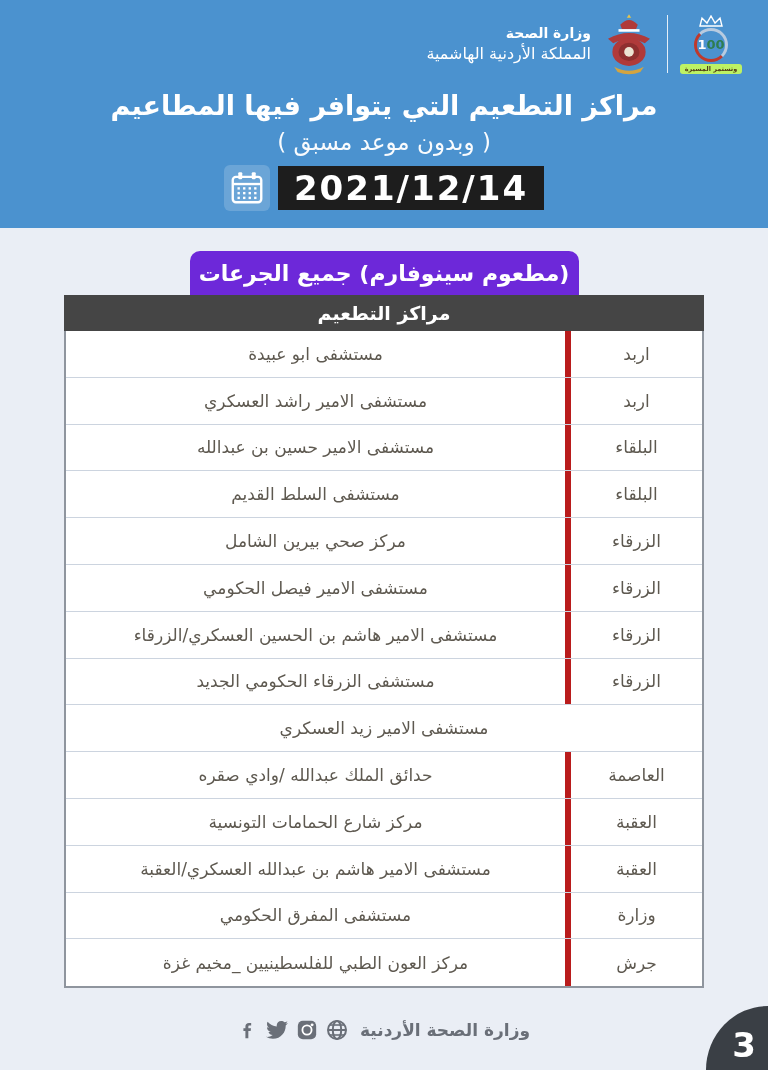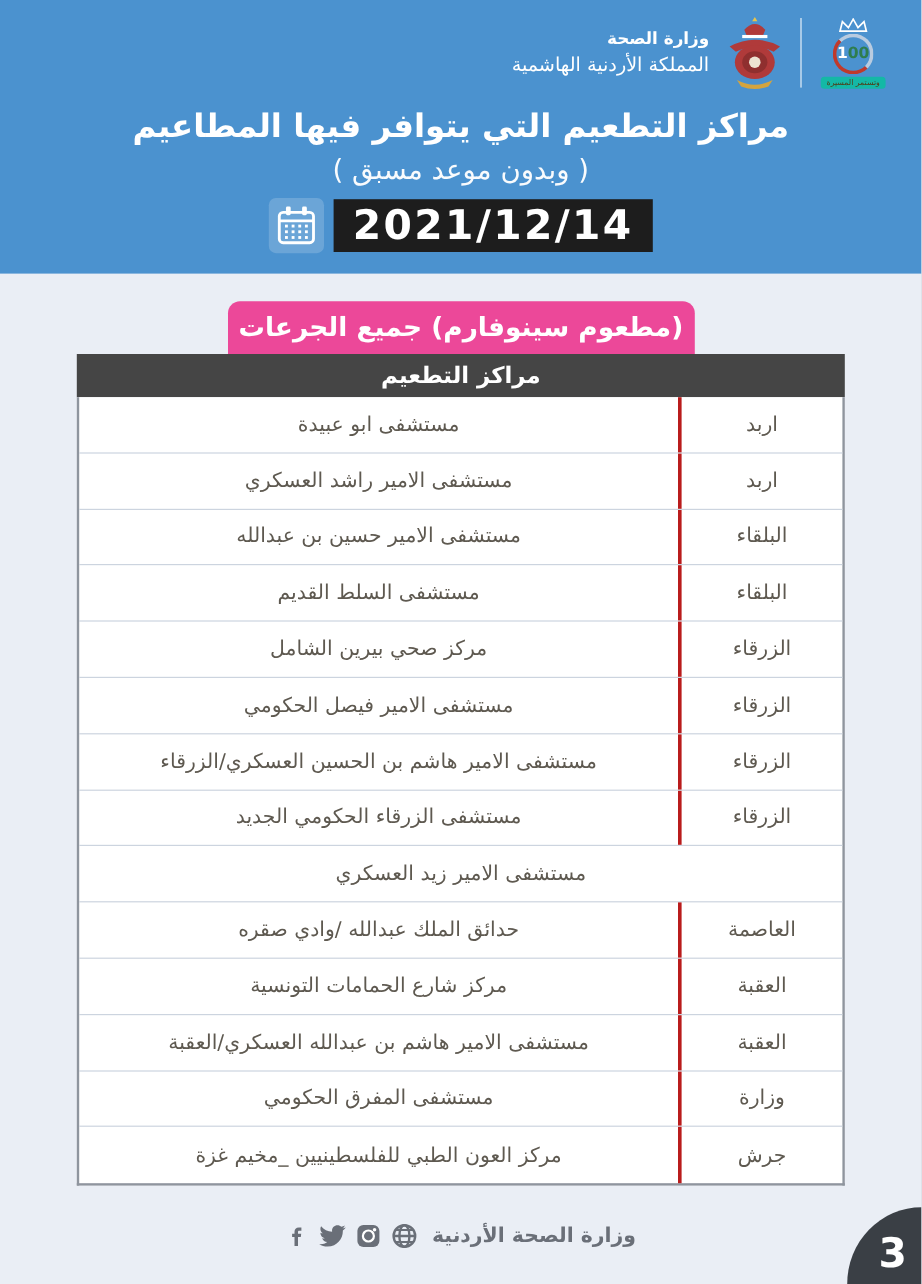--- a/index.html
+++ b/index.html
@@ -17,57 +17,57 @@
   .ministry-block { display:flex; align-items:center; gap:10px; }
   .centennial { display:flex; flex-direction:column; align-items:center; width:66px; }
   .centennial-circle {
     width:34px; height:34px; border-radius:50%;
     border:3px solid #b8cbe0; border-left-color:#c0392b; border-bottom-color:#c0392b;
     display:flex; align-items:center; justify-content:center;
     font-size:13px; font-weight:bold; color:#fff; direction:ltr;
   }
   .centennial-circle .zeros { color:#2e7d4f; }
   .centennial-ribbon {
-    margin-top:2px; background:#14b8a6; color:#503c16; font-size:6.5px;
-    border-radius:3px; padding:1px 5px; white-space:nowrap; font-weight:normal;
+    margin-top:2px; background:#bef264; color:#503c16; font-size:6.5px;
+    border-radius:3px; padding:1px 5px; white-space:nowrap; font-weight:bold;
   }
   .vdivider { width:1px; height:58px; background:rgba(255,255,255,.85); }
   .ministry-text { text-align:right; line-height:1.35; }
   .ministry-name { font-size:14px; font-weight:bold; }
   .ministry-kingdom { font-size:16px; }
 
   .vaccine-badge { display:flex; align-items:center; gap:8px; margin-top:16px; font-size:21px; font-weight:bold; }
 
   .main-title { text-align:center; font-size:27px; font-weight:bold; margin-top:6px; letter-spacing:.2px; }
   .sub-title  { text-align:center; font-size:23px; font-weight:normal; margin-top:8px; opacity:.97; }
 
   .date-row { display:flex; justify-content:center; align-items:center; gap:8px; margin-top:10px; }
   .calendar-wrap { width:46px; height:46px; background:rgba(255,255,255,.18); border-radius:6px;
                    display:flex; align-items:center; justify-content:center; }
   .date-box { background:#1d1d1d; color:#fff; height:44px; line-height:44px; padding:0 16px;
               font-size:34px; font-weight:bold; letter-spacing:2px; direction:ltr; }
 
   
   .dose-banner {
-    width:389px; height:44px; margin:23px auto 0; background:#ec4899;
+    width:389px; height:44px; margin:23px auto 0; background:#6d28d9;
     border-radius:10px 10px 0 0; color:#fff; font-size:22px; font-weight:bold;
     display:flex; align-items:center; justify-content:center;
   }
 
   
   .centers-table { width:640px; margin:0 auto; }
   .thead { height:36px; background:#454545; color:#fff; display:flex; font-weight:bold; }
   .thead .hcell { display:flex; align-items:center; justify-content:center; font-size:19px; }
   .gov-col { width:137px; flex:0 0 137px; }
   .center-col { flex:1; }
   .tbody { background:#fff; border:2px solid #8f959e; border-top:none; }
   .trow { display:flex; height:46.8px; border-bottom:1px solid #ccd4df; }
   .trow:last-child { border-bottom:none; }
   .cell { display:flex; align-items:center; justify-content:center; color:#5e5950; font-size:17px; text-align:center; padding:2px 8px; }
-  .trow .gov-cell { border-left:3px solid #b91c1c; }
+  .trow .gov-cell { border-left:6px solid #b91c1c; }
   .gov-cell { width:137px; flex:0 0 137px; }
   .center-cell { flex:1; }
 
   
   .footer { margin-top:30px; display:flex; justify-content:center; align-items:center; gap:7px; color:#6a6f78; }
   .footer-label { font-size:17px; font-weight:bold; margin-left:4px; }
   .social-icon { display:flex; align-items:center; }
 
   
   .page-corner {

